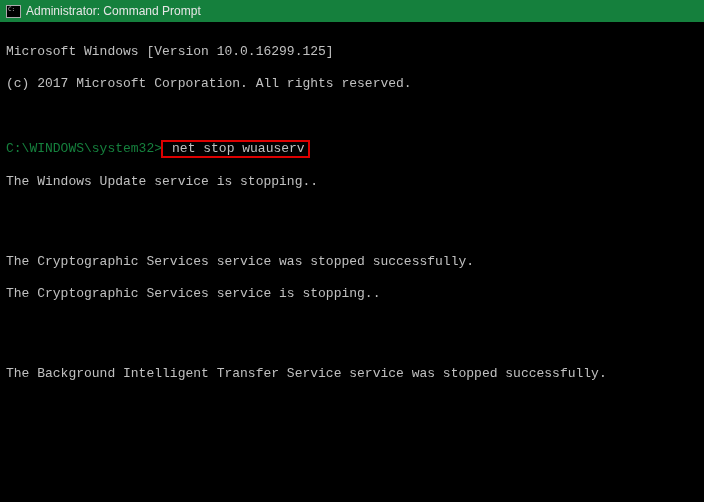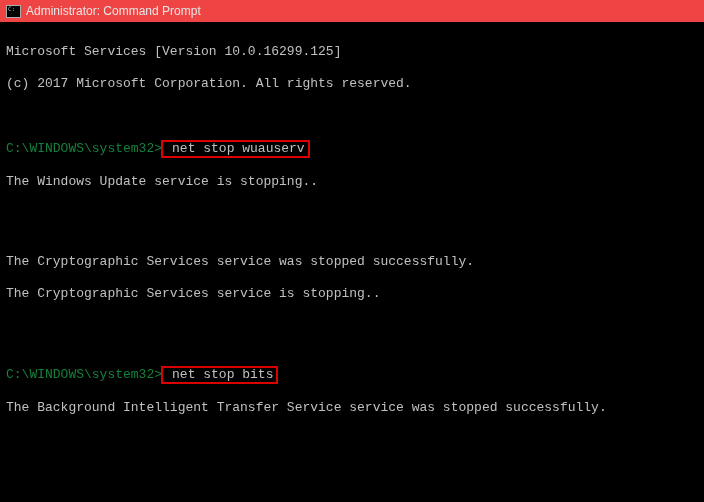--- a/index.html
+++ b/index.html
@@ -1,19 +1,19 @@
 <!DOCTYPE html>
 <html><head>
 <meta charset="utf-8">
 <style>
   * { margin: 0; padding: 0; box-sizing: border-box; }
   html, body { width: 704px; height: 502px; background: #000; font-family: Consolas, "Courier New", monospace; font-size: 13px; color: #c0c0c0; }
   .titlebar {
     height: 22px;
-    background: #ef4444;
+    background: #15803d;
     display: flex;
     align-items: center;
     padding-left: 6px;
     color: #e6e6e6;
     font-family: "Segoe UI", Tahoma, sans-serif;
     font-size: 12px;
     gap: 6px;
   }
   .titlebar-icon {
     width: 14px; height: 12px;
@@ -52,30 +52,29 @@
 </style>
 </head>
 <body>
 
 <div class="titlebar">
   <span class="titlebar-icon"></span>
   <span>Administrator: Command Prompt</span>
 </div>
 
 <div class="terminal">
-<span class="line">Microsoft Services [Version 10.0.16299.125]</span>
+<span class="line">Microsoft Windows [Version 10.0.16299.125]</span>
 <span class="line">(c) 2017 Microsoft Corporation. All rights reserved.</span>
 <div class="blank"></div>
 <span class="line"><span class="prompt">C:\WINDOWS\system32&gt;</span><span class="hl">net stop wuauserv</span></span>
 <span class="line">The Windows Update service is stopping..</span>
 <div class="blank"></div><div class="blank"></div>
 <span class="line">The Cryptographic Services service was stopped successfully.</span>
 <span class="line">The Cryptographic Services service is stopping..</span>
 <div class="blank"></div><div class="blank"></div>
-<span class="line"><span class="prompt">C:\WINDOWS\system32&gt;</span><span class="hl">net stop bits</span></span>
 <span class="line">The Background Intelligent Transfer Service service was stopped successfully.</span>
 
 
 
 
 
 
 
 
 

